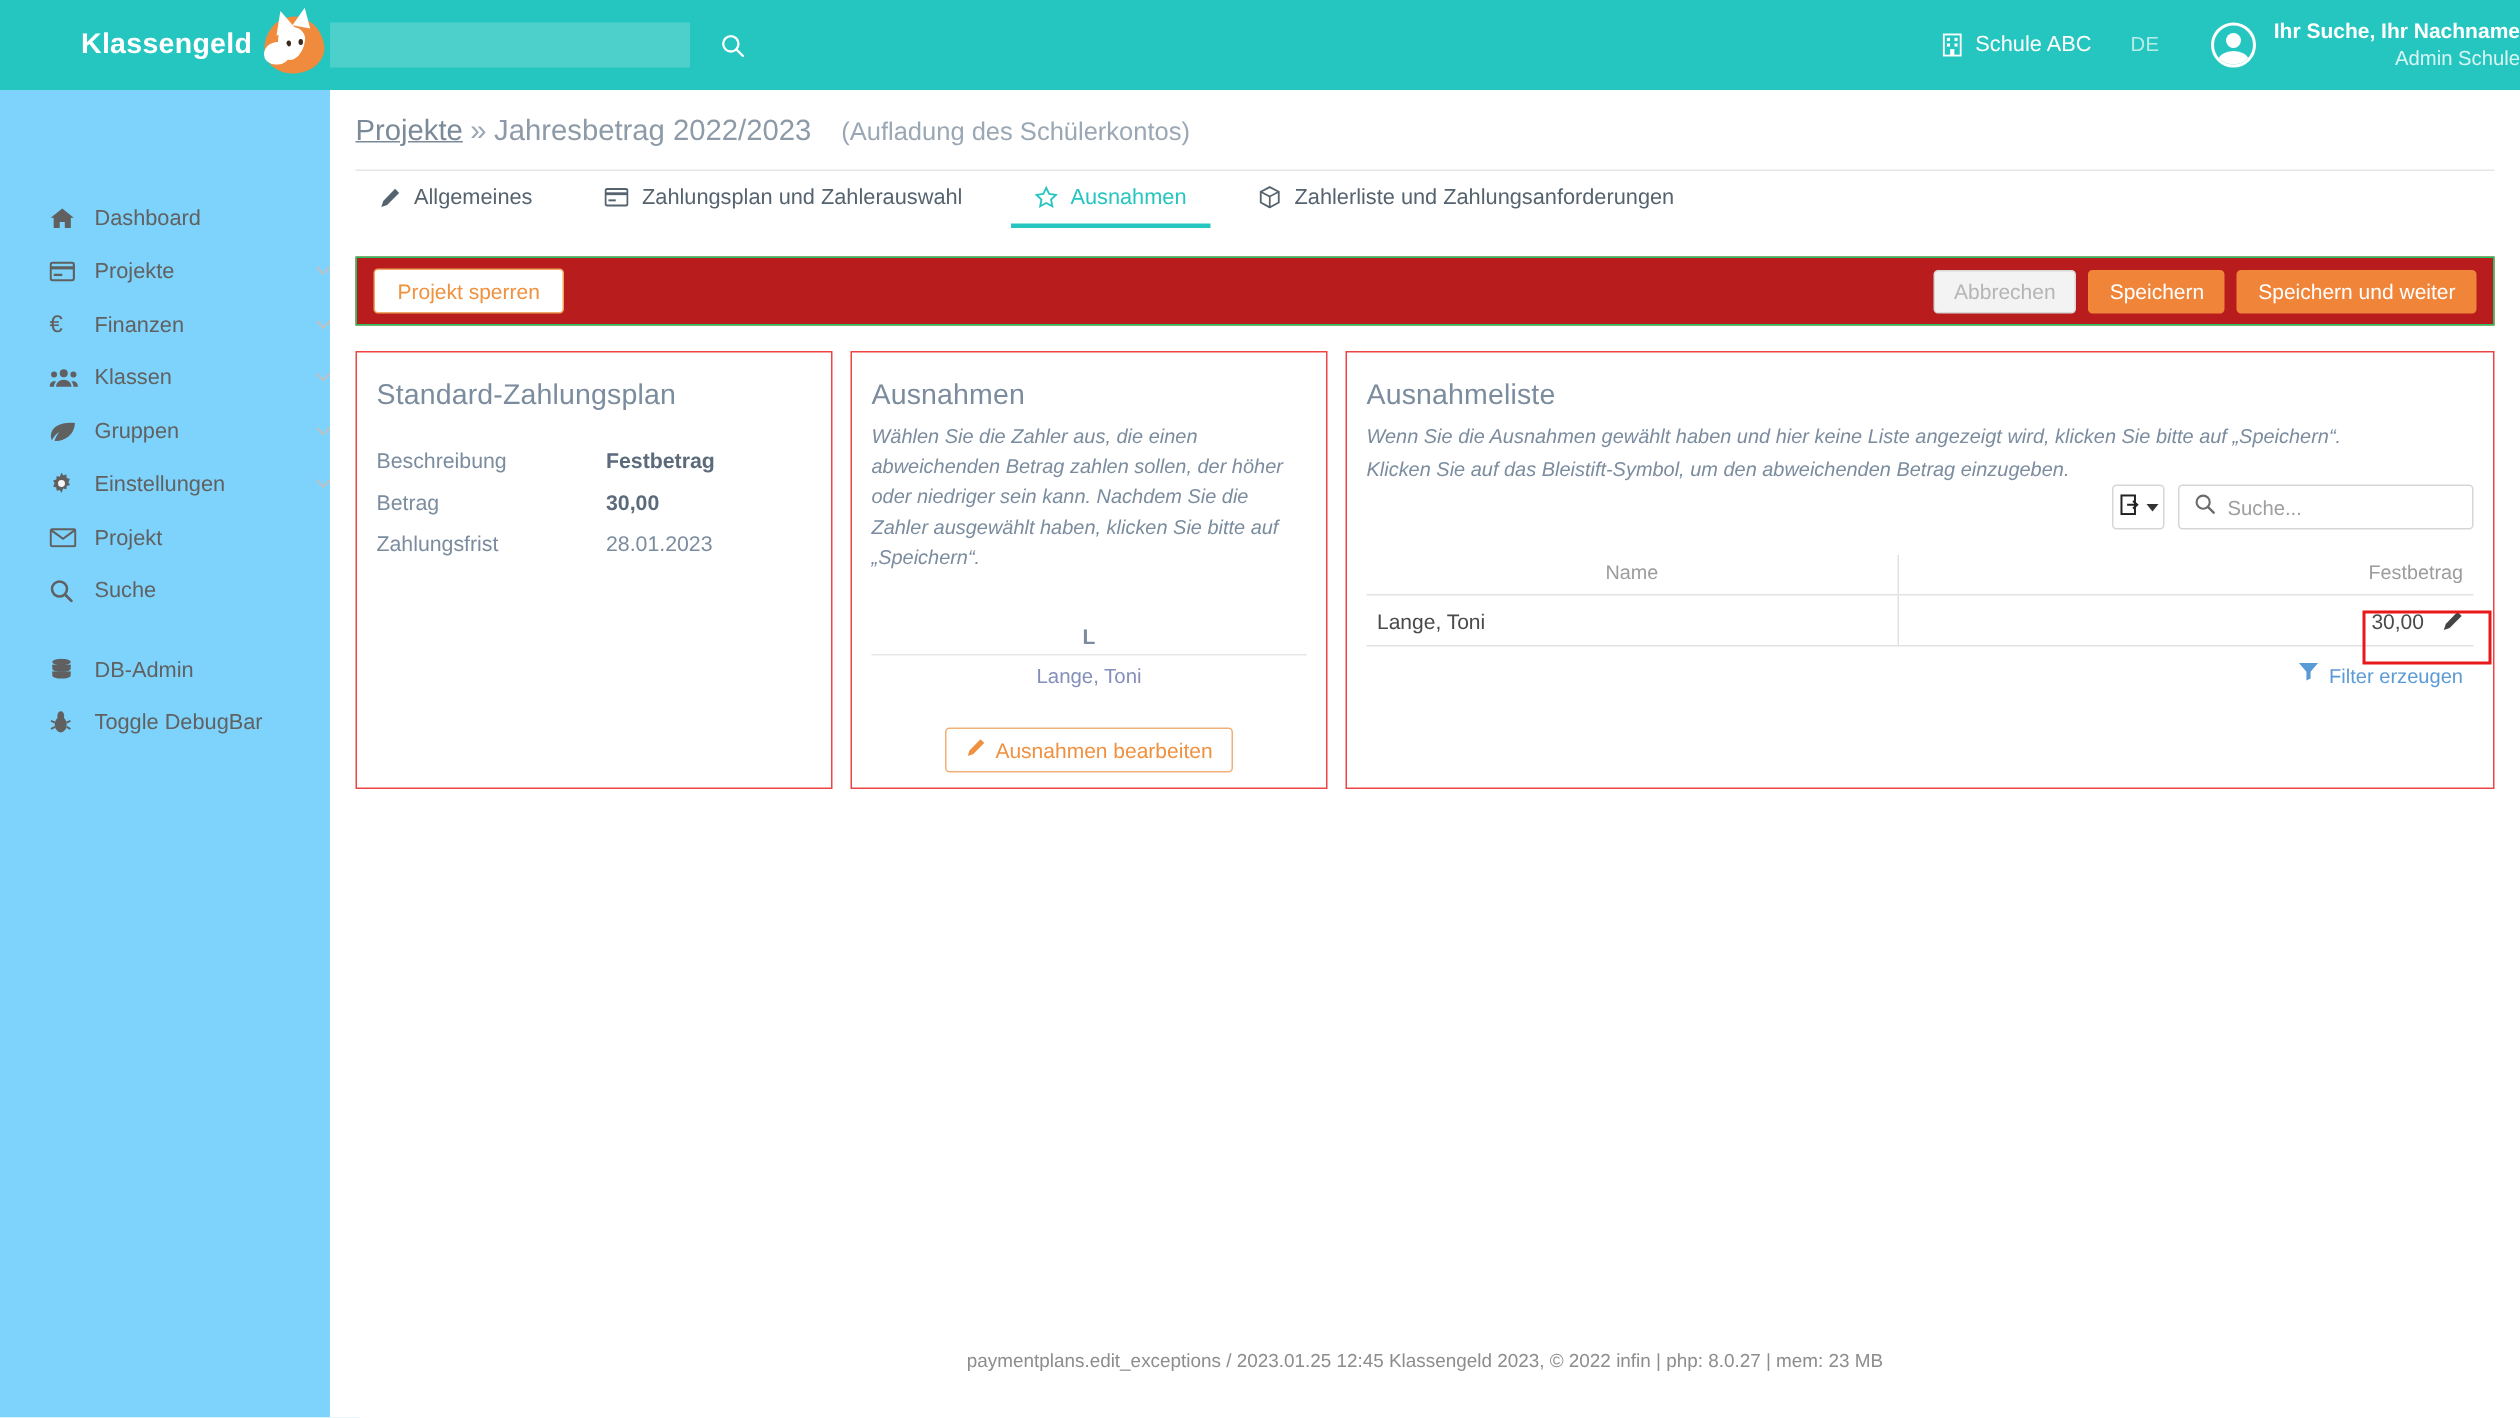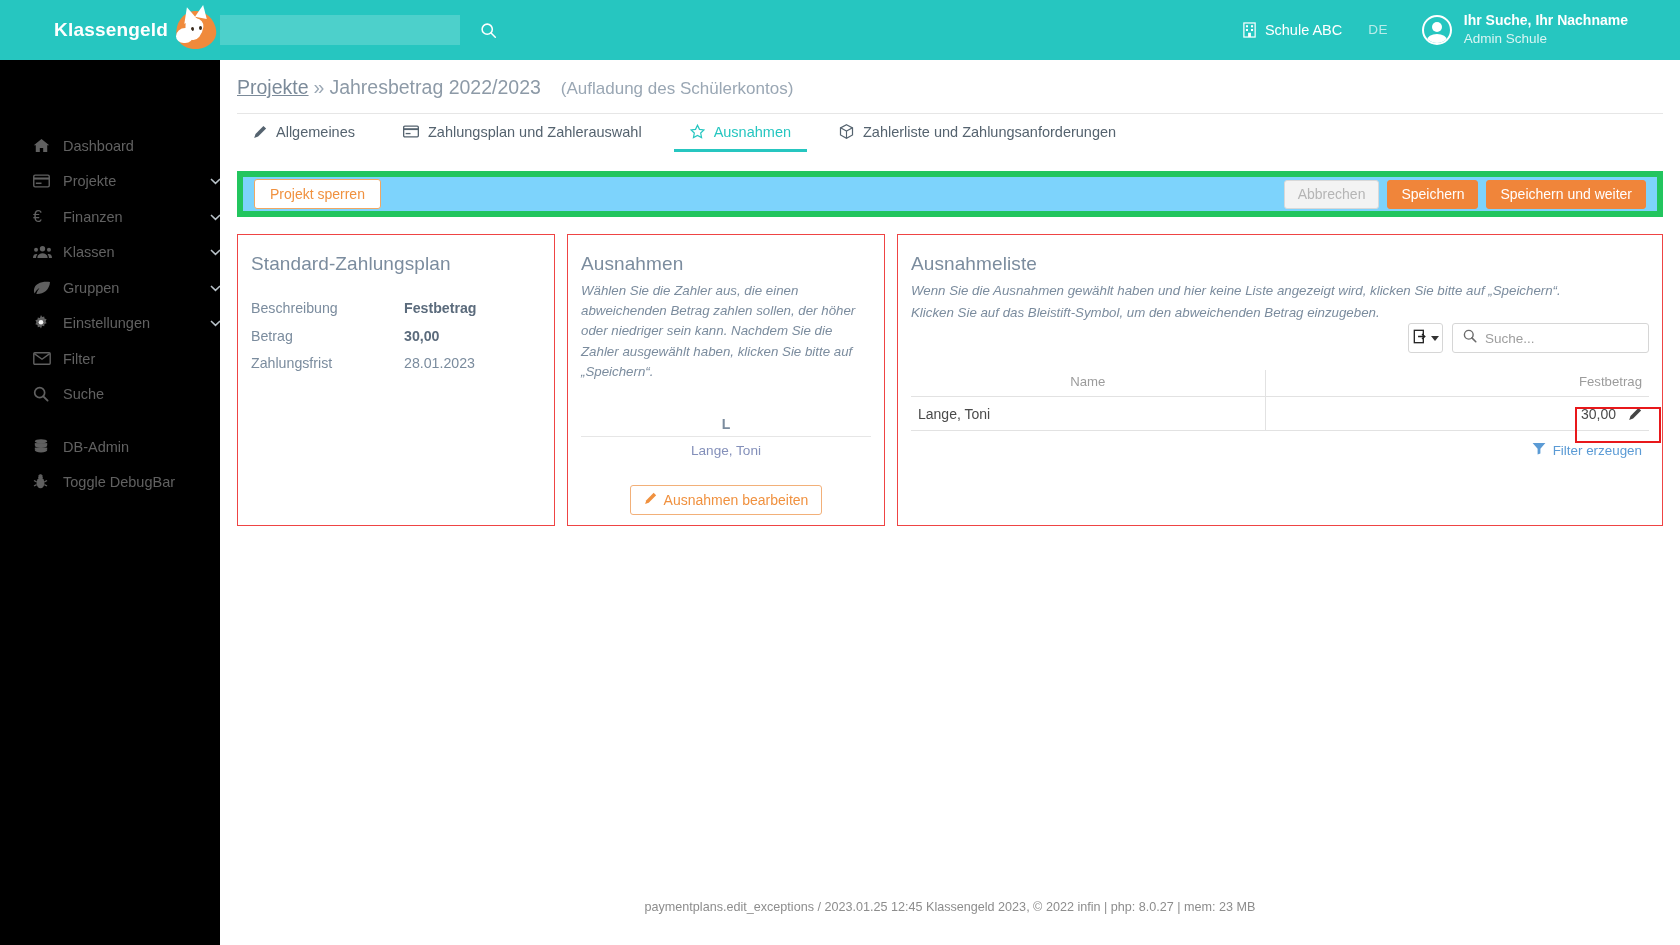--- a/index.html
+++ b/index.html
@@ -90,22 +90,22 @@
   .search-btn {
     margin-left: 16px;
     background: none; border: none; cursor: pointer;
     display: flex; align-items: center; justify-content: center;
     width: 24px; height: 24px;
   }
 
   .header-right {
     margin-left: auto;
     display: flex; align-items: center;
-    padding-right: 52px;
     gap: 0;
+    text-align: right;
   }
   .school-chip {
     display: flex; align-items: center; gap: 8px;
     color: #ffffff; font-size: 14.5px;
     margin-right: 26px;
   }
   .lang-chip {
     color: #b8ece9; font-size: 13.5px;
     margin-right: 34px; cursor: pointer;
     letter-spacing: .4px;
@@ -131,21 +131,21 @@
     background: #ffffff;
   }
   .user-names { display: flex; flex-direction: column; line-height: 1.35; }
   .user-name { color: #ffffff; font-size: 14px; font-weight: 700; }
   .user-role { color: #d9f5f3; font-size: 13.5px; }
 
   
   .sidebar {
     position: absolute; top: 60px; left: 0;
     width: 240px; height: 885px;
-    background: #000000;
+    background: #7dd3fc;
     border-right: 1px solid #eaeaea;
   }
   .nav { padding-top: 68px; }
   .nav-item {
     display: flex; align-items: center;
     height: 35.5px;
     padding-left: 33px; padding-right: 18px;
     color: #616161; font-size: 14.5px;
     cursor: pointer; position: relative;
   }
@@ -194,22 +194,22 @@
   }
   .tab + .tab { margin-left: 16px; }
   .tab.active {
     color: #26c6c0;
     border-bottom-color: #26c6c0;
   }
   .tab .t-icon { display: flex; align-items: center; }
 
   .action-bar {
     margin: 19px 17px 0 17px;
-    background: #7dd3fc;
-    border: 6px solid #22c55e;
+    background: #b91c1c;
+    border: 1px solid #22c55e;
     height: 46px;
     display: flex; align-items: center;
     padding: 0 11px;
   }
   .btn {
     font-family: "Liberation Sans", sans-serif;
     font-size: 14px; cursor: pointer;
     border-radius: 3px;
     height: 29px;
     display: inline-flex; align-items: center; justify-content: center;
@@ -502,21 +502,21 @@
       </span>
     </div>
 
     <div class="nav-item">
       <span class="nav-icon">
         <svg width="18" height="13" viewBox="0 0 18 13">
           <rect x="0.8" y="0.8" width="16.4" height="11.4" rx="1" fill="none" stroke="#606060" stroke-width="1.4"></rect>
           <path d="M1.3 1.6L9 7.2l7.7-5.6" fill="none" stroke="#606060" stroke-width="1.4"></path>
         </svg>
       </span>
-      <span class="nav-label">Filter</span>
+      <span class="nav-label">Projekt</span>
     </div>
 
     <div class="nav-item">
       <span class="nav-icon">
         <svg width="16" height="16" viewBox="0 0 18 18">
           <circle cx="7.5" cy="7.5" r="5.6" fill="none" stroke="#606060" stroke-width="1.9"></circle>
           <line x1="11.6" y1="11.6" x2="16.4" y2="16.4" stroke="#606060" stroke-width="2.1" stroke-linecap="round"></line>
         </svg>
       </span>
       <span class="nav-label">Suche</span>

